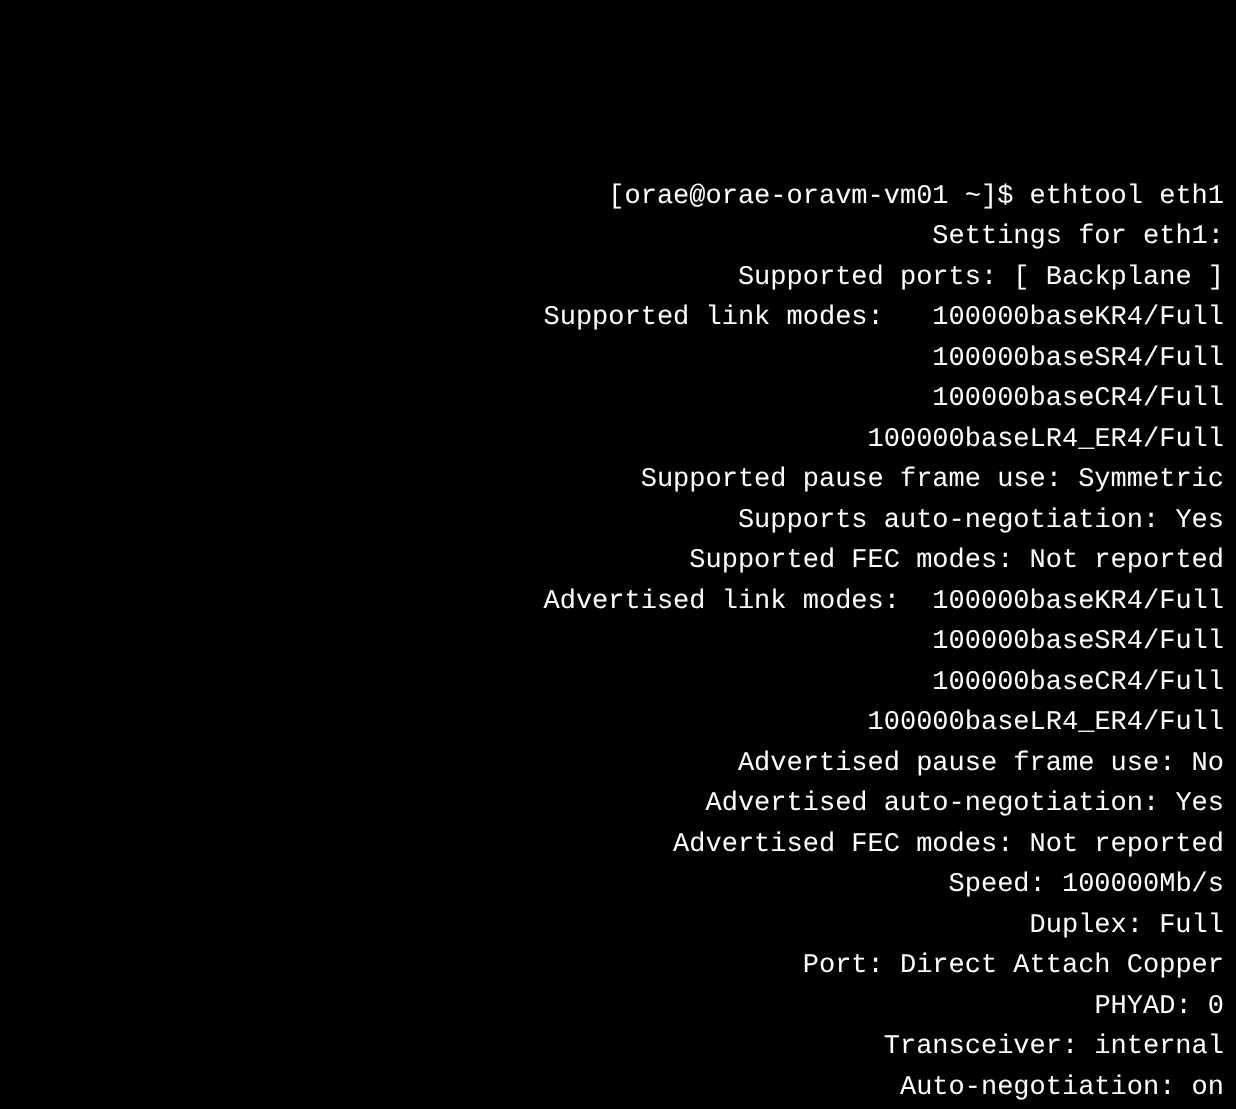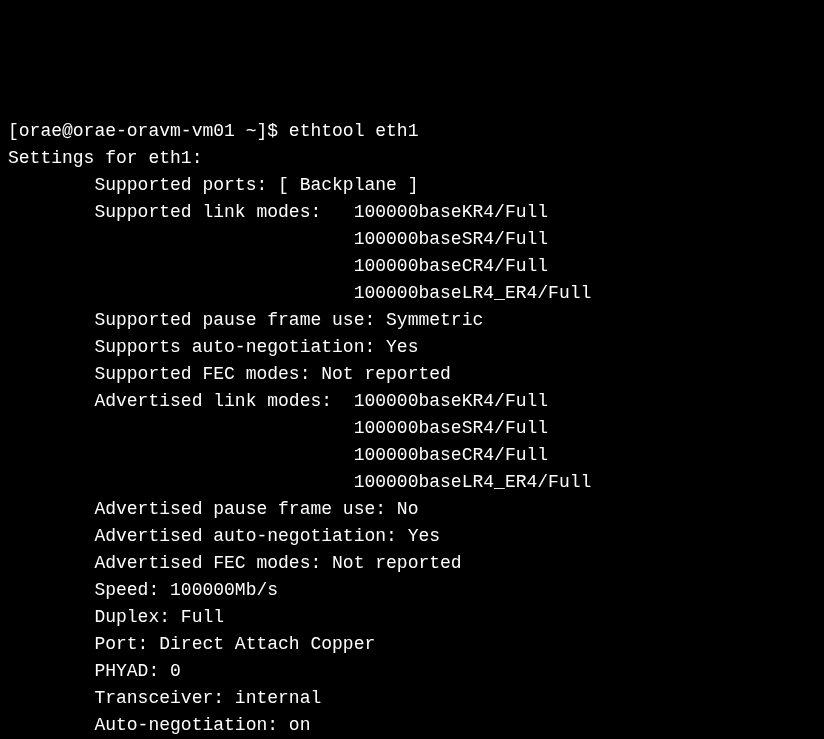--- a/index.html
+++ b/index.html
@@ -1,18 +1,19 @@
 <!DOCTYPE html>
 <html><head>
   <meta charset="utf-8">
   <style>
     * {
       margin: 0;
       padding: 0;
       box-sizing: border-box;
+      text-align: right;
     }
     body {
       background-color: #000000;
       color: #ffffff;
       font-family: 'Courier New', Courier, monospace;
       font-size: 18px;
       line-height: 1.5;
       padding: 10px 8px;
       white-space: pre;
       width: 824px;

